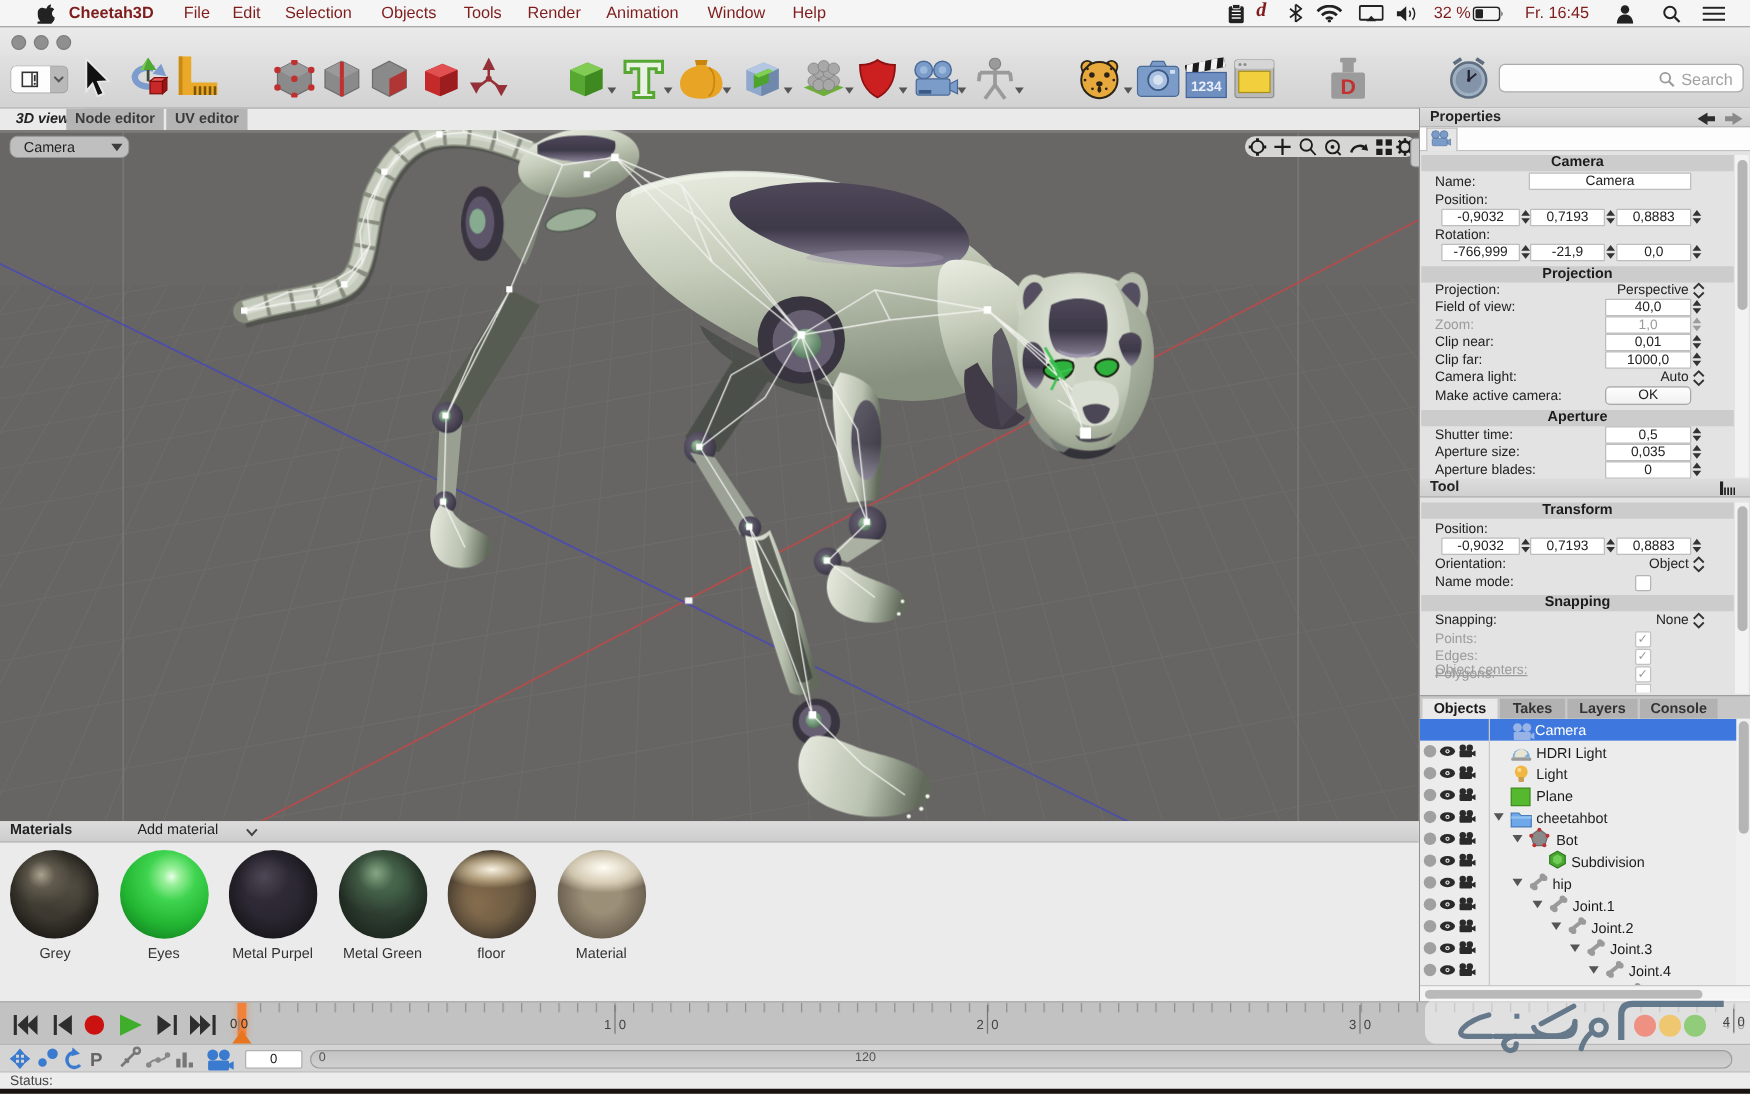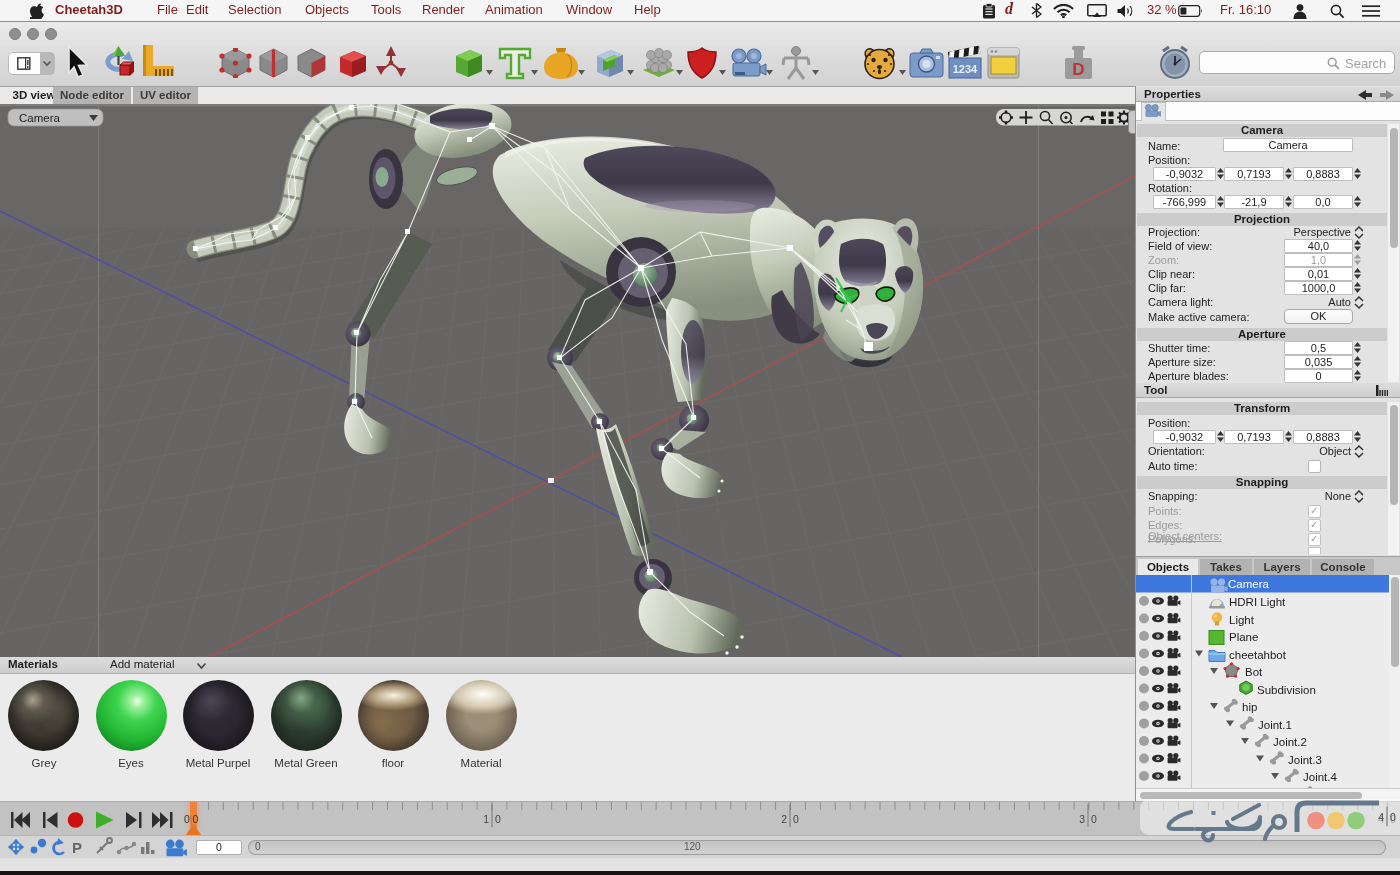--- a/index.html
+++ b/index.html
@@ -45,21 +45,21 @@
 </style>
 </head>
 <body>
 <div id="stage">
   <div class="abs" id="menubar">
     <svg class="mi" style="left:30px;top:3px" width="15" height="16" viewBox="0 0 15 16">
         <path d="M10.8 0.6c0.1 1-0.3 1.9-0.9 2.6-0.6 0.7-1.6 1.2-2.5 1.1-0.1-0.9 0.4-1.9 0.9-2.5C8.9 1.1 10 0.6 10.8 0.6zM13.7 12.1c-0.5 1.1-0.7 1.6-1.4 2.5-0.9 1.3-2.2 2.9-3.7 2.9-1.4 0-1.8-0.9-3.6-0.9-1.9 0-2.3 0.9-3.7 0.9-1.6 0-2.8-1.5-3.7-2.8" fill="#222"></path>
         <path d="M7.4 4.8c1 0 2.1-0.6 3.4-0.6 0.6 0 2.2 0.1 3.3 1.6-0.1 0.1-1.9 1.1-1.9 3.3 0 2.6 2.3 3.5 2.4 3.5-0.02 0.06-0.37 1.3-1.24 2.5-0.75 1.1-1.54 2.2-2.77 2.2-1.2 0-1.6-0.7-3-0.7-1.4 0-1.9 0.7-3 0.7-1.2 0-2.06-1.2-2.82-2.3C0.8 13.5 0 11.4 0 9.4c0-3.2 2.1-4.9 4.1-4.9 1.3 0 2.4 0.7 3.3 0.7z" fill="#222" transform="translate(0,-1) scale(0.95)"></path>
       </svg>
     <span class="mi" style="left:55px;font-weight:bold;">Cheetah3D</span>
-    <span class="mi" style="left:157px;">File</span>
+    <span class="mi" style="left:147px;">File</span>
     <span class="mi" style="left:186px;">Edit</span>
     <span class="mi" style="left:228px;">Selection</span>
     <span class="mi" style="left:305px;">Objects</span>
     <span class="mi" style="left:371px;">Tools</span>
     <span class="mi" style="left:422px;">Render</span>
     <span class="mi" style="left:485px;">Animation</span>
     <span class="mi" style="left:566px;">Window</span>
     <span class="mi" style="left:634px;">Help</span>
 
     <svg class="mi" style="left:982px;top:3px" width="14" height="16" viewBox="0 0 14 16">
@@ -93,21 +93,21 @@
           <path d="M10.5 4.5 A 4.5 4.5 0 0 1 10.5 9.5"></path>
           <path d="M13 2.2 A 7.5 7.5 0 0 1 13 11.8"></path>
         </g>
       </svg>
     <span class="mi" style="left:1147px;">32 %</span>
     <svg class="mi" style="left:1178px;top:5px" width="25" height="12" viewBox="0 0 25 12">
         <rect x="0.7" y="0.7" width="21" height="10.6" rx="2.5" fill="none" stroke="#222" stroke-width="1.2"></rect>
         <rect x="2.4" y="2.4" width="6" height="7.2" rx="1" fill="#222"></rect>
         <path d="M23.2 3.8 Q 24.8 6 23.2 8.2 Z" fill="#222"></path>
       </svg>
-    <span class="mi" style="left:1220px;">Fr. 16:10</span>
+    <span class="mi" style="left:1220px;">Fr. 16:45</span>
     <svg class="mi" style="left:1292px;top:3px" width="16" height="16" viewBox="0 0 16 16">
         <circle cx="8" cy="4.6" r="3.4" fill="#222"></circle>
         <path d="M1.5 16 C1.5 10.5 5 8.6 8 8.6 C11 8.6 14.5 10.5 14.5 16 Z" fill="#222"></path>
       </svg>
     <svg class="mi" style="left:1330px;top:4px" width="15" height="15" viewBox="0 0 15 15">
         <circle cx="6" cy="6" r="4.6" fill="none" stroke="#222" stroke-width="1.6"></circle>
         <line x1="9.6" y1="9.6" x2="13.6" y2="13.6" stroke="#222" stroke-width="1.8"></line>
       </svg>
     <svg class="mi" style="left:1362px;top:5px" width="18" height="12" viewBox="0 0 18 12">
         <g stroke="#222" stroke-width="1.7">
@@ -337,21 +337,21 @@
           <path d="M627 70 l7 0 l-3.5 5 z"></path>
           <path d="M676 70 l7 0 l-3.5 5 z"></path>
           <path d="M719 70 l7 0 l-3.5 5 z"></path>
           <path d="M766 70 l7 0 l-3.5 5 z"></path>
           <path d="M812 70 l7 0 l-3.5 5 z"></path>
           <path d="M899 70 l7 0 l-3.5 5 z"></path>
         </g>
       </svg>
   </div>
   <div class="abs" id="tabbar">
-    <div class="vtab act" style="left:0;width:68px;">3D view</div>
+    <div class="vtab act" style="left:0;width:68px;font-style:italic;">3D view</div>
     <div class="vtab" style="left:53px;width:78px;">Node editor</div>
     <div class="vtab" style="left:133px;width:65px;">UV editor</div>
   </div>
   <div class="abs" id="viewport">
   <svg width="1135" height="553" viewBox="0 104 1135 553">
     <defs>
       <linearGradient id="gBody" x1="0" y1="0" x2="0.2" y2="1">
         <stop offset="0" stop-color="#e9ede2"></stop>
             <stop offset="0.45" stop-color="#c6cdbb"></stop>
             <stop offset="1" stop-color="#88917f"></stop>
@@ -715,21 +715,21 @@
           </g>
         </svg>
     </div>
     <div class="sechead" style="top:316px;">Transform</div>
     <span class="lbl" style="left:12px;top:331px;">Position:</span>
     <div class="fld" style="left:17px;top:344px;width:61px;height:12px;">-0,9032</div>
     <div class="fld" style="left:88px;top:344px;width:58px;height:12px;">0,7193</div>
     <div class="fld" style="left:157px;top:344px;width:58px;height:12px;">0,8883</div>
     <span class="lbl" style="left:12px;top:359px;">Orientation:</span>
       <span class="lbl" style="left:130px;top:359px;width:85px;text-align:right;">Object</span>
-    <span class="lbl" style="left:12px;top:374px;">Auto time:</span>
+    <span class="lbl" style="left:12px;top:374px;">Name mode:</span>
       <div class="abs" style="left:172px;top:374px;width:11px;height:11px;background:#fff;border:1px solid #b5b5b5;border-radius:2px;"></div>
     <div class="sechead" style="top:390px;">Snapping</div>
     <span class="lbl" style="left:12px;top:404px;">Snapping:</span>
       <span class="lbl" style="left:130px;top:404px;width:85px;text-align:right;">None</span>
     <span class="lbl grey" style="left:12px;top:419px;">Points:</span>
       <div class="abs chk" style="left:172px;top:419px;"></div>
     <span class="lbl grey" style="left:12px;top:433px;">Edges:</span>
       <div class="abs chk" style="left:172px;top:433px;"></div>
     <span class="lbl grey" style="left:12px;top:447px;">Polygons:</span>
       <div class="abs chk" style="left:172px;top:447px;"></div>
@@ -1052,14 +1052,17 @@
       <circle cx="1279" cy="822" r="6"></circle>
       <path d="M1272,827 C1268,831 1266,835 1265,839"></path>
     </g>
     <rect x="1211.5" y="811" width="4" height="4" fill="#5f7487" opacity="0.95"></rect>
     <g font-size="10.5" fill="#444" font-family="Liberation Sans">
       <text x="1384" y="821" text-anchor="end">4</text>
         <text x="1390" y="821">0</text>
     </g>
     <line x1="1387" y1="807" x2="1387" y2="826" stroke="#777"></line>
   </svg>
+  <div class="abs" id="statusbar">
+      <span style="position:absolute;left:8px;top:1px;">Status:</span>
+    </div>
   <div class="abs" id="bottomstrip"></div>
 </div>
 
 </body></html>

